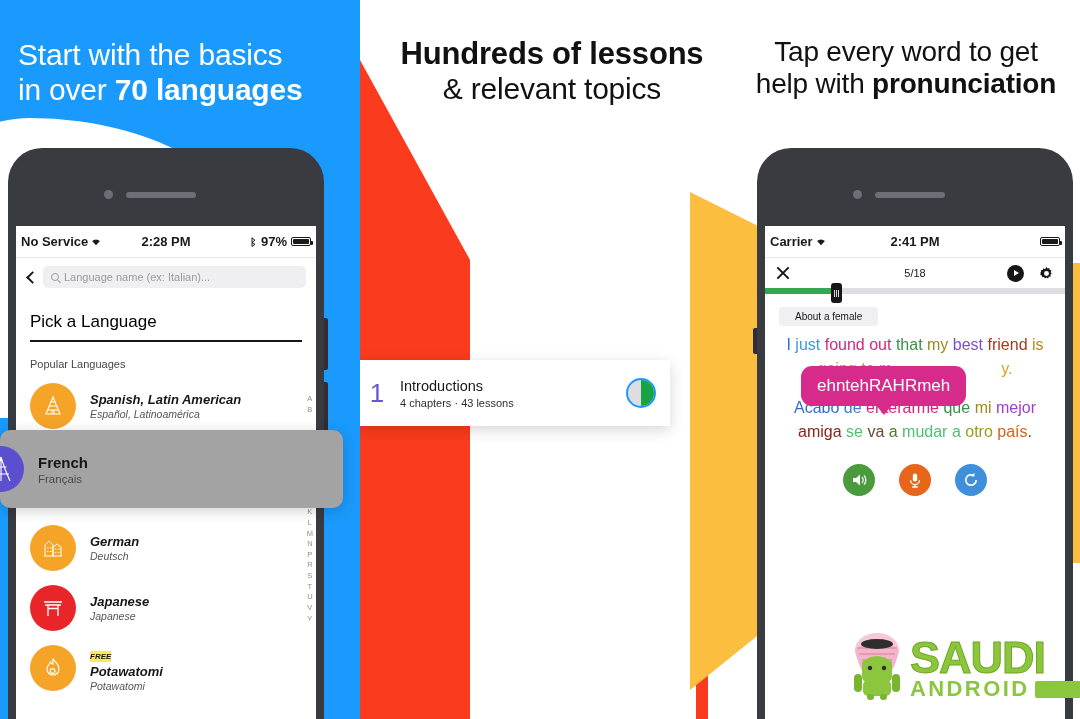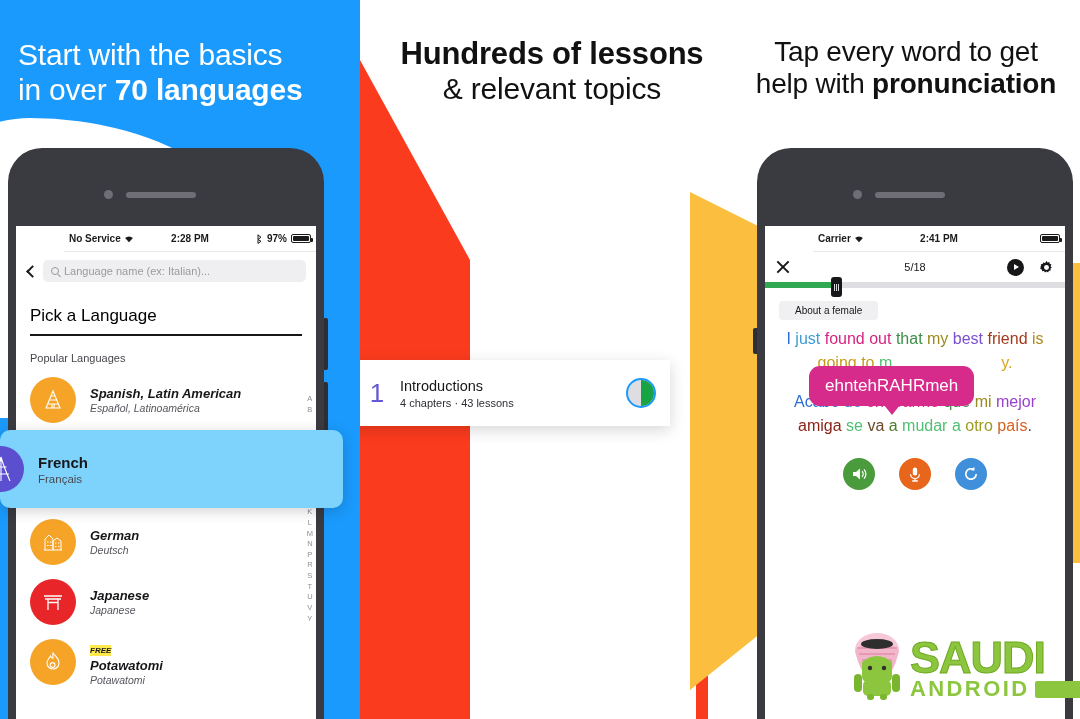--- a/index.html
+++ b/index.html
@@ -76,24 +76,23 @@
   .side-btn {
     position: absolute; right: -4px; width: 4px; background: #2e2e34; border-radius: 0 2px 2px 0;
   }
 
   
   .screen {
     position: absolute; left: 8px; top: 78px; width: 300px; height: 522px;
     background: #ffffff; overflow: hidden;
   }
   .statusbar {
-    height: 26px; display: flex; align-items: center; padding: 0 5px;
-    font-size: 10px; color: #1a1a1a; font-weight: 600; position: relative;
+    height: 32px; display: flex; align-items: center; padding: 0 5px;
+    font-size: 13px; color: #1a1a1a; font-weight: 600; position: relative;
     border-bottom: 1px solid #e8e8e8;
-    margin-left: 48px;
   }
   .sb-left { display: flex; align-items: center; gap: 3px; }
   .sb-center { position: absolute; left: 0; right: 0; text-align: center; font-weight: 700; }
   .sb-right { margin-left: auto; display: flex; align-items: center; gap: 4px; z-index: 2; }
   .batt {
     width: 20px; height: 9px; border: 1px solid #1a1a1a; border-radius: 2px;
     position: relative; padding: 1px;
   }
   .batt i { display: block; height: 100%; background: #1a1a1a; border-radius: 1px; }
   .batt:after {
@@ -138,21 +137,21 @@
   }
   .lang-name { font-size: 13px; font-weight: 700; color: #17171a; }
   .lang-native { font-size: 10.5px; color: #55555c; margin-top: 1px; }
   .free-tag {
     display: inline-block; background: #ffe94f; color: #17171a;
     font-size: 8px; font-weight: 700; padding: 1px 0; margin-bottom: 2px;
   }
   
   .float-card {
     position: absolute; left: 0; top: 430px; width: 343px; height: 78px;
-    background: #7dd3fc; border-radius: 10px; z-index: 8;
+    background: #a3a3a3; border-radius: 10px; z-index: 8;
     box-shadow: 0 3px 14px rgba(0,0,0,0.18);
     display: flex; align-items: center; gap: 14px; padding-left: 0;
   }
   .float-card .lang-badge { margin-left: -22px; }
   .alpha-index {
     position: absolute; right: 3px; top: 168px; display: flex; flex-direction: column;
     align-items: center; font-size: 7.5px; color: #8e8e95; line-height: 1.42; z-index: 7;
   }
   
   .float-unit {
@@ -190,21 +189,21 @@
   .tip {
     display: inline-block; margin: 13px 0 0 14px; background: #f0f0f3;
     border-radius: 4px; padding: 4px 16px; font-size: 10px; color: #17171a;
   }
   .sentence {
     text-align: center; font-size: 16px; line-height: 1.52; padding: 7px 16px 0;
     font-weight: 400;
   }
   .sentence.es { padding-top: 14px; }
   .bubble {
-    position: absolute; left: 44px; top: 140px; background: #d62b8a; color: #ffffff;
+    position: absolute; left: 36px; top: 140px; background: #d62b8a; color: #ffffff;
     font-size: 17px; padding: 10px 16px; border-radius: 11px; z-index: 6;
   }
   .bubble:after {
     content: ''; position: absolute; left: 50%; bottom: -9px; margin-left: -8px;
     width: 0; height: 0; border-left: 8px solid transparent; border-right: 8px solid transparent;
     border-top: 10px solid #d62b8a;
   }
   .action-row { display: flex; justify-content: center; gap: 24px; margin-top: 20px; }
   .action-btn {
     width: 32px; height: 32px; border-radius: 50%;

